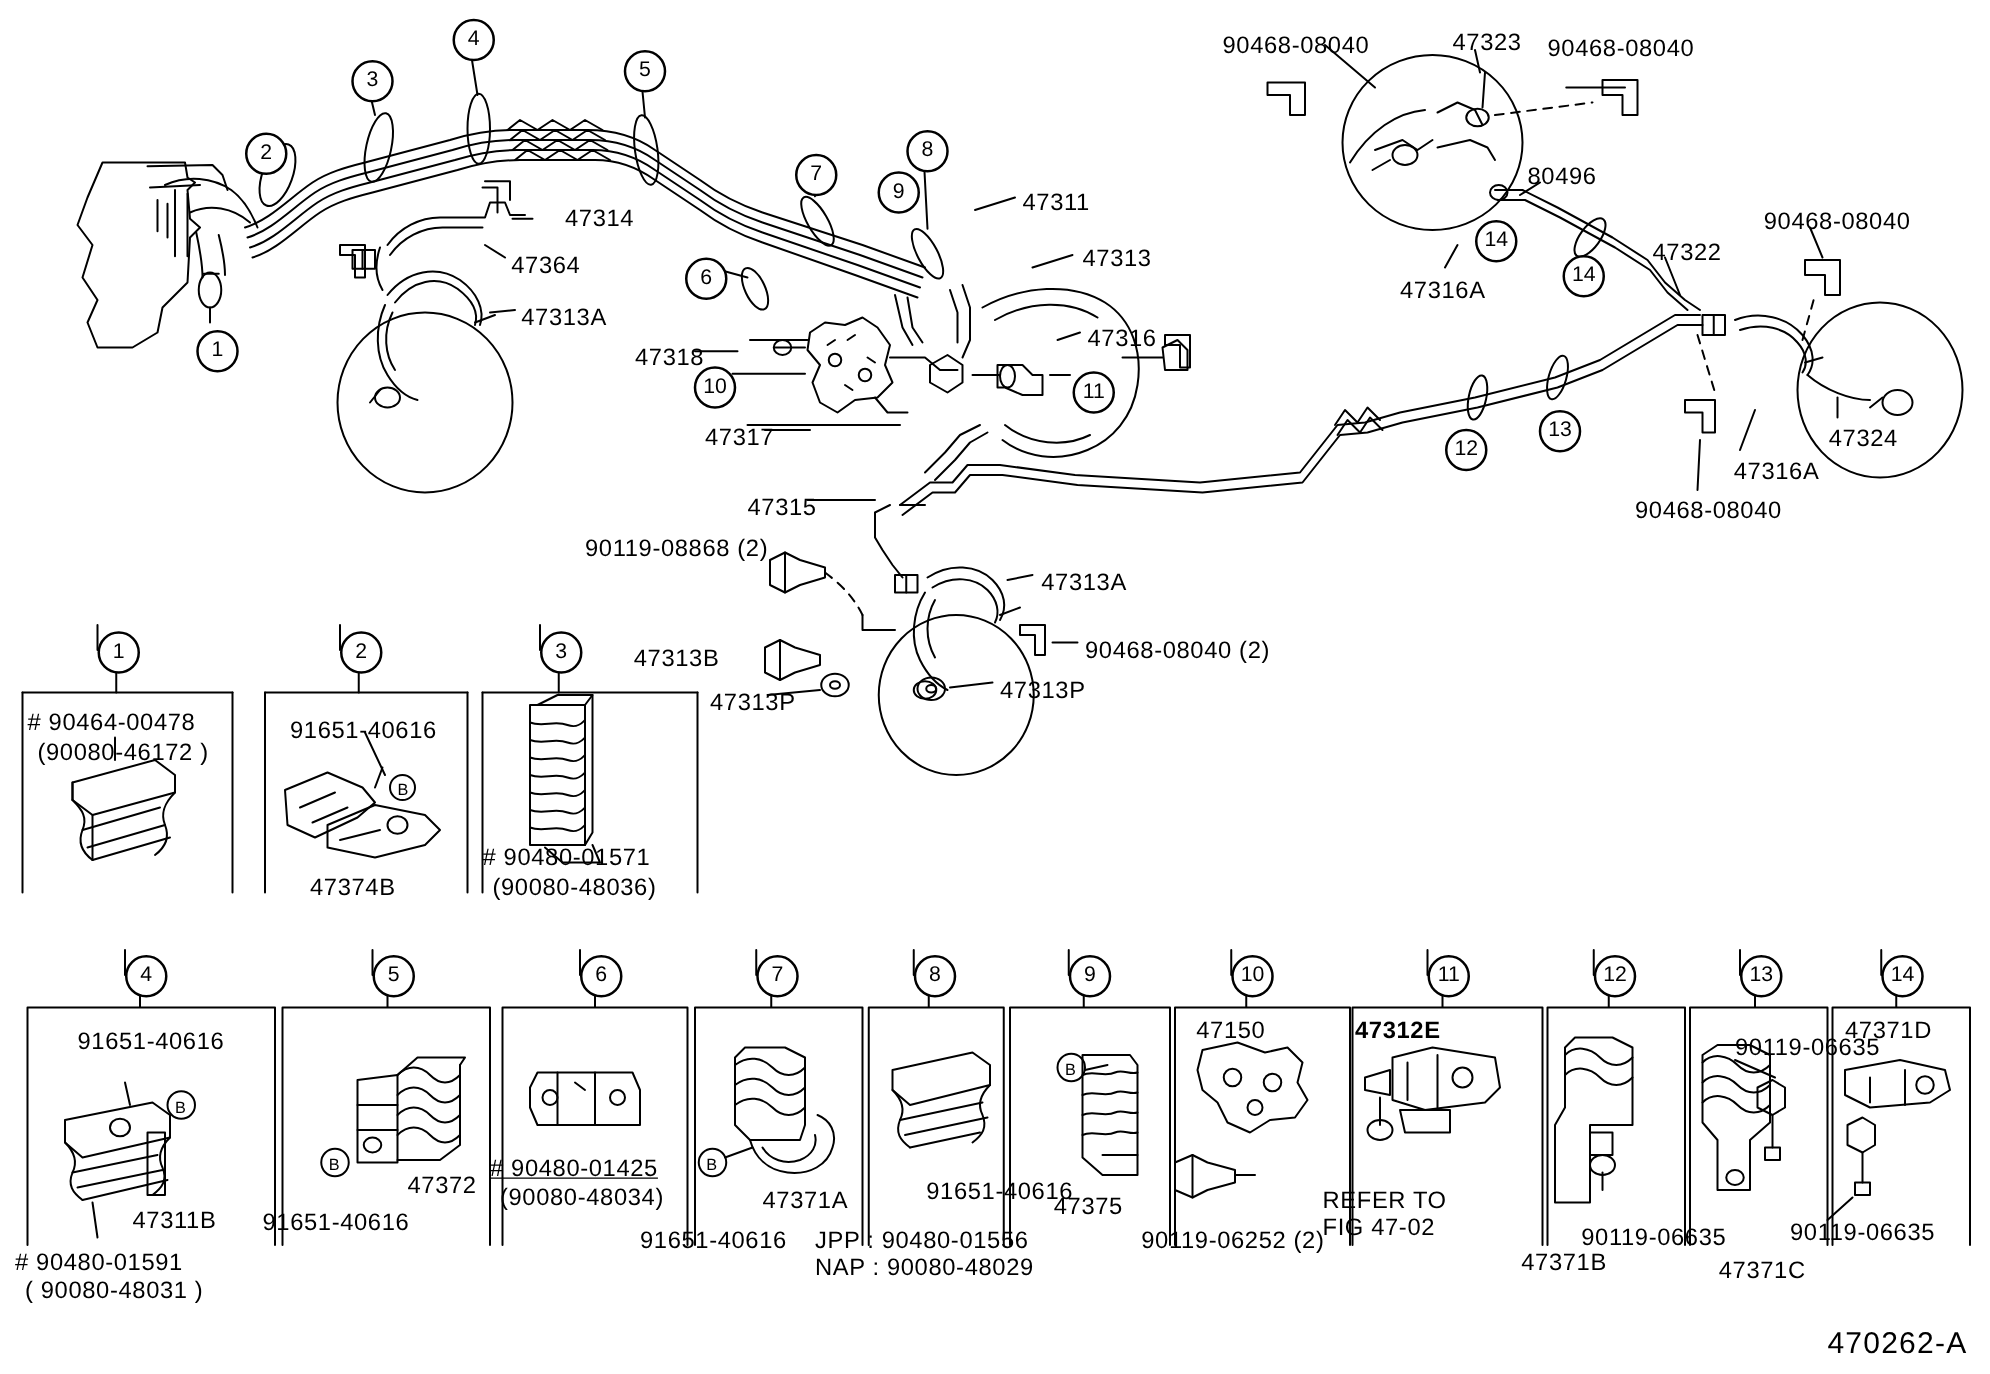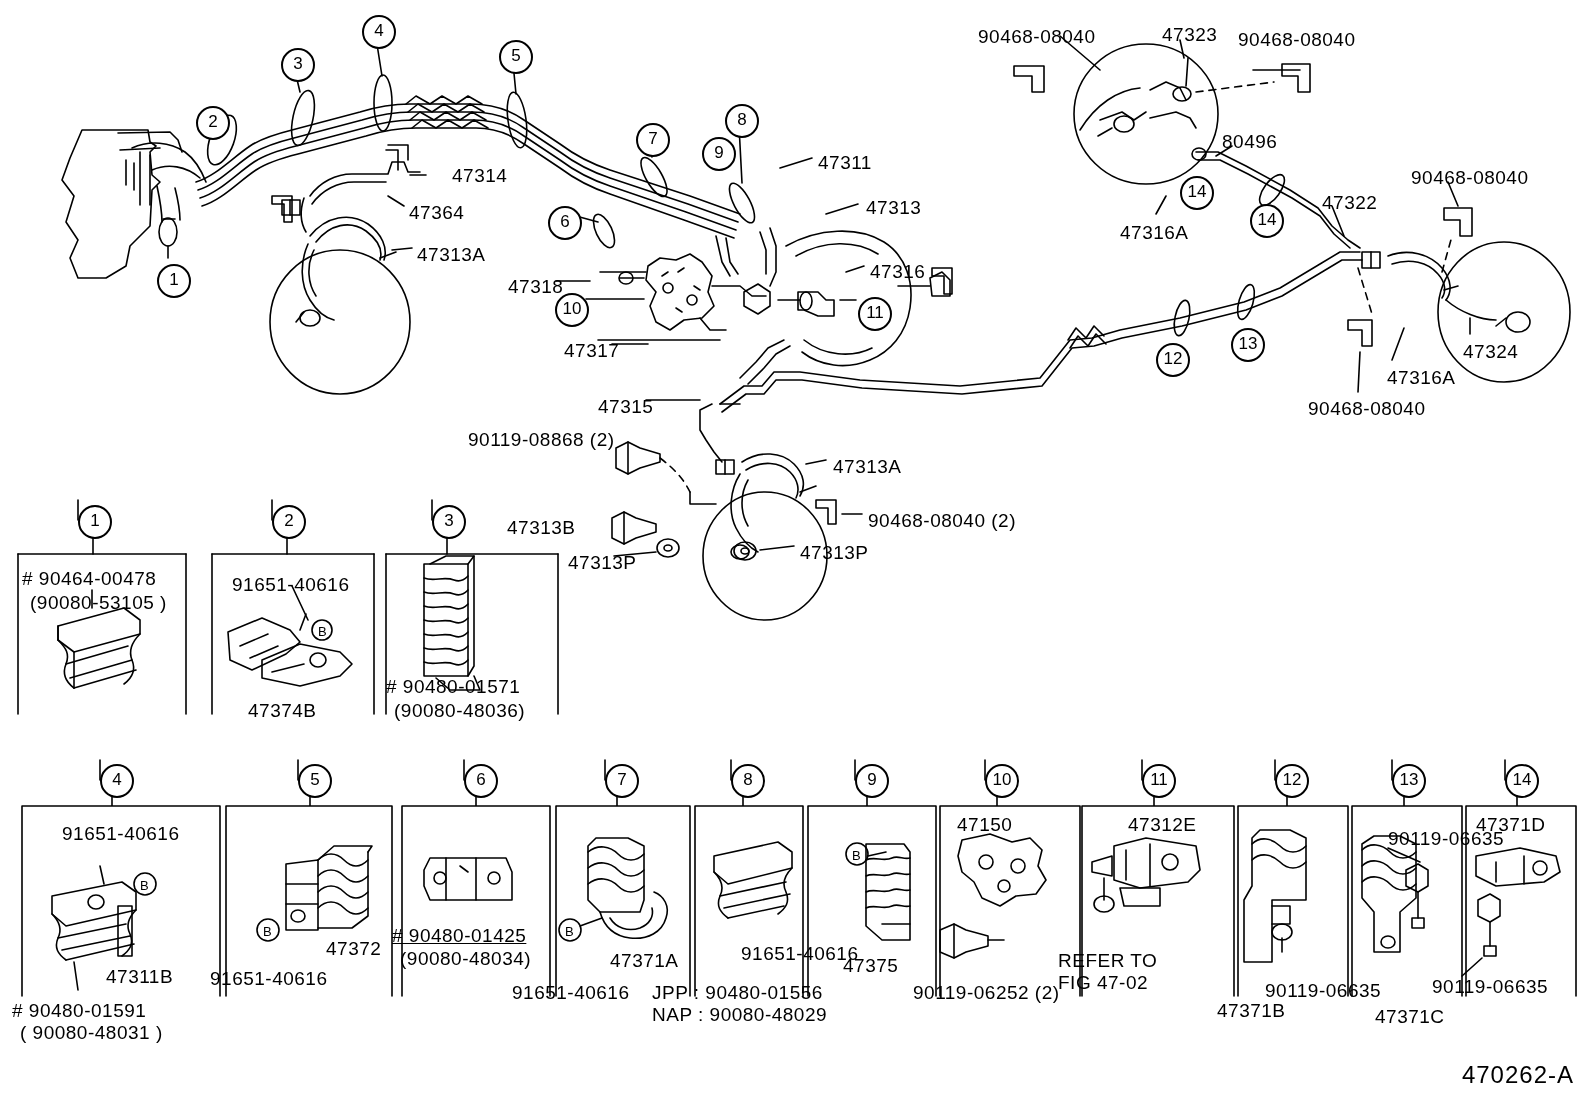--- a/index.html
+++ b/index.html
@@ -409,21 +409,21 @@
   <div class="lbl" style="left:598px;top:396px;">47315</div>
   <div class="lbl" style="left:468px;top:429px;">90119-08868 (2)</div>
   <div class="lbl" style="left:833px;top:456px;">47313A</div>
   <div class="lbl" style="left:507px;top:517px;">47313B</div>
   <div class="lbl" style="left:868px;top:510px;">90468-08040 (2)</div>
   <div class="lbl" style="left:568px;top:552px;">47313P</div>
   <div class="lbl" style="left:800px;top:542px;">47313P</div>
 
   <div class="legend-cnum" style="left:78px;top:505px;">1</div>
   <div class="lbl" style="left:22px;top:568px;"># 90464-00478</div>
-  <div class="lbl" style="left:30px;top:592px;">(90080-53105 )</div>
+  <div class="lbl" style="left:30px;top:592px;">(90080-46172 )</div>
 
   <div class="legend-cnum" style="left:272px;top:505px;">2</div>
   <div class="lbl" style="left:232px;top:574px;">91651-40616</div>
   <div class="lbl" style="left:248px;top:700px;">47374B</div>
 
   <div class="legend-cnum" style="left:432px;top:505px;">3</div>
   <div class="lbl" style="left:386px;top:676px;"># 90480-01571</div>
   <div class="lbl" style="left:394px;top:700px;">(90080-48036)</div>
 
   <div class="legend-cnum" style="left:100px;top:764px;">4</div>
@@ -450,21 +450,21 @@
   <div class="lbl" style="left:741px;top:943px;">91651-40616</div>
 
   <div class="legend-cnum" style="left:855px;top:764px;">9</div>
   <div class="lbl" style="left:843px;top:955px;">47375</div>
 
   <div class="legend-cnum" style="left:985px;top:764px;">10</div>
   <div class="lbl" style="left:957px;top:814px;">47150</div>
   <div class="lbl" style="left:913px;top:982px;">90119-06252 (2)</div>
 
   <div class="legend-cnum" style="left:1142px;top:764px;">11</div>
-  <div class="lbl" style="left:1128px;top:814px;">47312E</div>
+  <div class="lbl" style="left:1084px;top:814px;font-weight:bold;">47312E</div>
   <div class="lbl" style="left:1058px;top:950px;">REFER TO</div>
   <div class="lbl" style="left:1058px;top:972px;">FIG 47-02</div>
 
   <div class="legend-cnum" style="left:1275px;top:764px;">12</div>
   <div class="lbl" style="left:1265px;top:980px;">90119-06635</div>
   <div class="lbl" style="left:1205px;top:1000px;margin-left:12px;">47371B</div>
 
   <div class="legend-cnum" style="left:1392px;top:764px;">13</div>
   <div class="lbl" style="left:1388px;top:828px;">90119-06635</div>
   <div class="lbl" style="left:1375px;top:1006px;">47371C</div>

